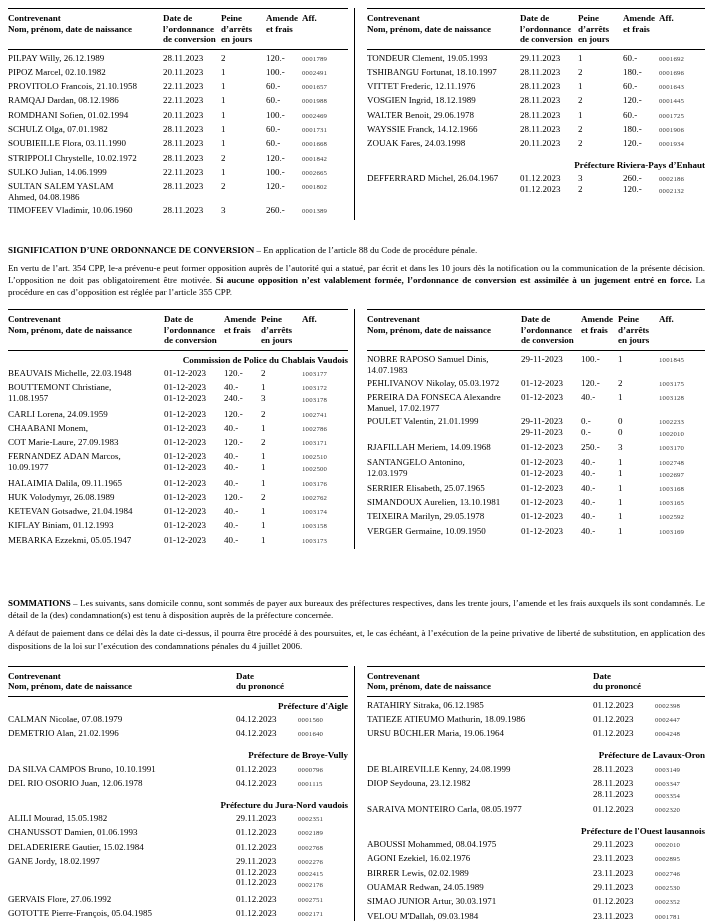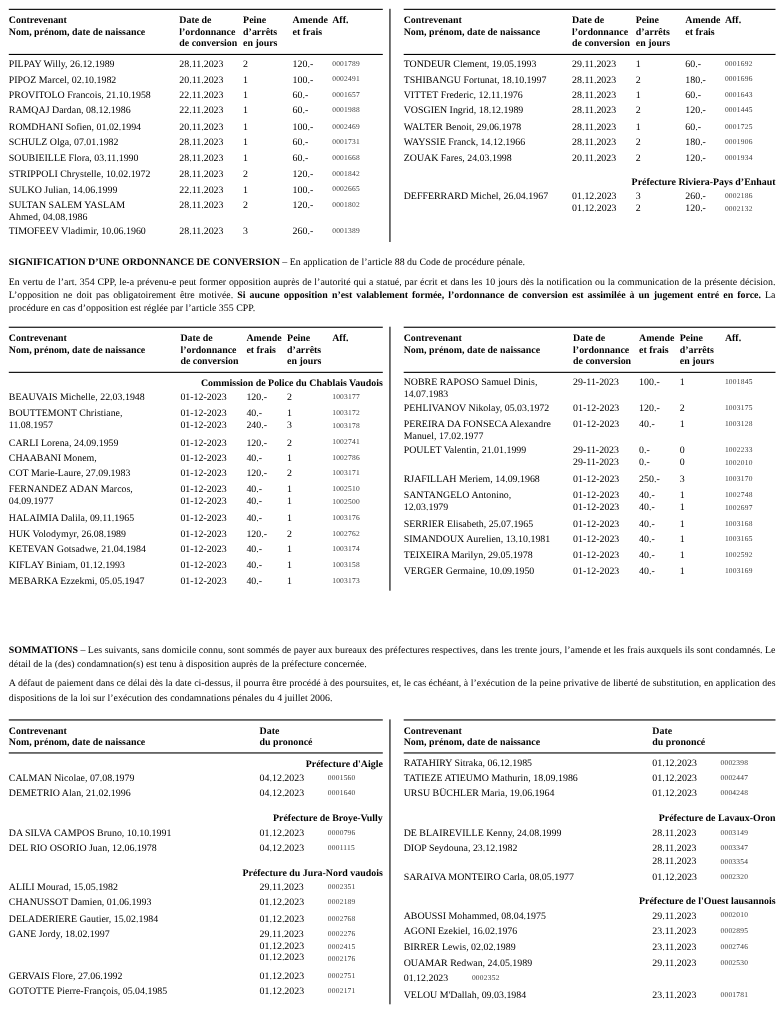--- a/index.html
+++ b/index.html
@@ -27,21 +27,21 @@
   .type-b .col-date{width:60px;}
   .type-b .col-amende{width:37px;}
   .type-b .col-peine{width:41px;}
   .type-b .col-aff{width:46px;}
   .type-c .col-date{width:62px;}
   .type-c .col-aff{width:50px;}
   .tbody .col-aff div{font-size:6.8px;color:#3a3a3a;line-height:10.8px;padding-top:1px;letter-spacing:.2px;}
   .thead .col-aff{font-size:9px;}
   .section-row{font-weight:bold;margin:10px 0 2.5px 0;line-height:10.8px;text-align:right;}
   .section-row.first{margin-top:1px;}
-  .textblock{margin-top:12px;}
+  .textblock{margin-top:24px;}
   .textblock.som{margin-top:48px;}
   .para{text-align:justify;line-height:12.2px;margin-top:6px;}
   .para.first{margin-top:0;}
   .b{font-weight:bold;}
   .tables.mid{margin-top:11px;}
   .tables.bot{margin-top:14px;}
 </style>
 </head>
 <body>
 
@@ -560,21 +560,21 @@
               <div class="cell col-peine">
                 <div>2</div>
               </div>
               <div class="cell col-aff">
                 <div>1003171</div>
               </div>
             </div>
             <div class="trow">
               <div class="cell col-name">
                 <div>FERNANDEZ ADAN Marcos,</div>
-                <div>04.09.1977</div>
+                <div>10.09.1977</div>
               </div>
               <div class="cell col-date">
                 <div>01-12-2023</div>
                 <div>01-12-2023</div>
               </div>
               <div class="cell col-amende">
                 <div>40.-</div>
                 <div>40.-</div>
               </div>
               <div class="cell col-peine">
@@ -1150,20 +1150,23 @@
                 <div>OUAMAR Redwan, 24.05.1989</div>
               </div>
               <div class="cell col-date">
                 <div>29.11.2023</div>
               </div>
               <div class="cell col-aff">
                 <div>0002530</div>
               </div>
             </div>
             <div class="trow">
+              <div class="cell col-name">
+                <div>SIMAO JUNIOR Artur, 30.03.1971</div>
+              </div>
               <div class="cell col-date">
                 <div>01.12.2023</div>
               </div>
               <div class="cell col-aff">
                 <div>0002352</div>
               </div>
             </div>
             <div class="trow">
               <div class="cell col-name">
                 <div>VELOU M'Dallah, 09.03.1984</div>

